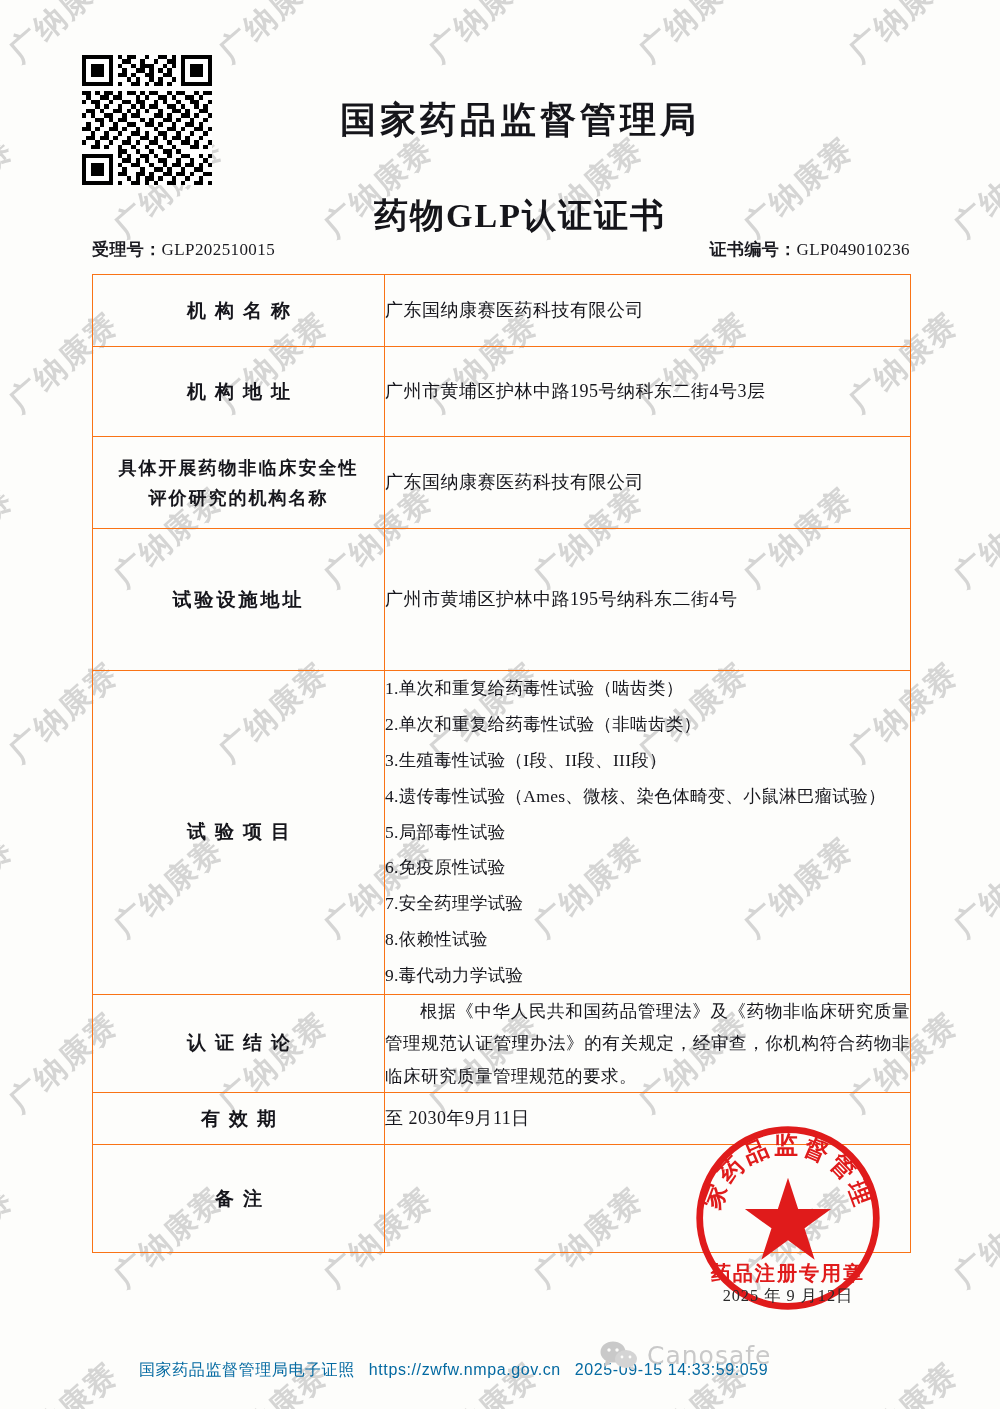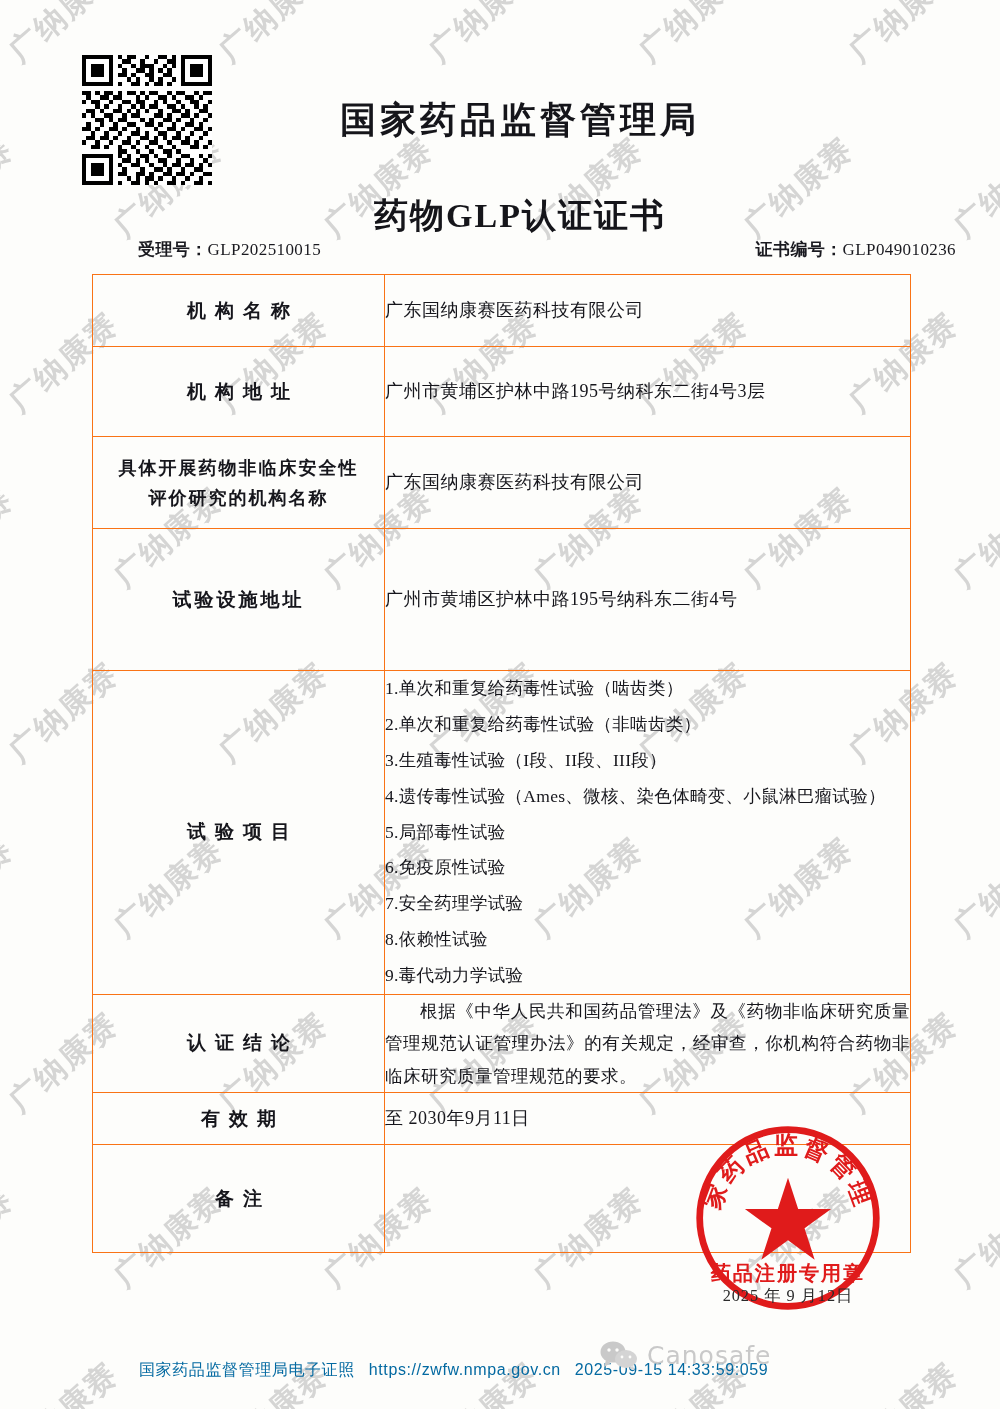--- a/index.html
+++ b/index.html
@@ -82,21 +82,20 @@
   #numbers-row {
     position: absolute;
     left: 92px;
     top: 238px;
     width: 818px;
     display: flex;
     justify-content: space-between;
     font-size: 17px;
     color: #1a1a20;
     letter-spacing: .4px;
-    margin-left: 46px;
   }
   #numbers-row .num-label { font-weight: 600; }
 
   
   #cert-table {
     position: absolute;
     left: 92px;
     top: 274px;
     width: 818px;
     border-collapse: collapse;

